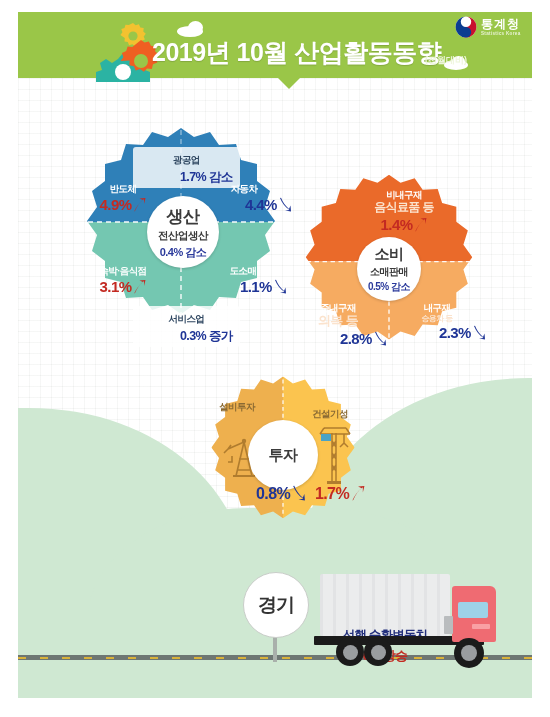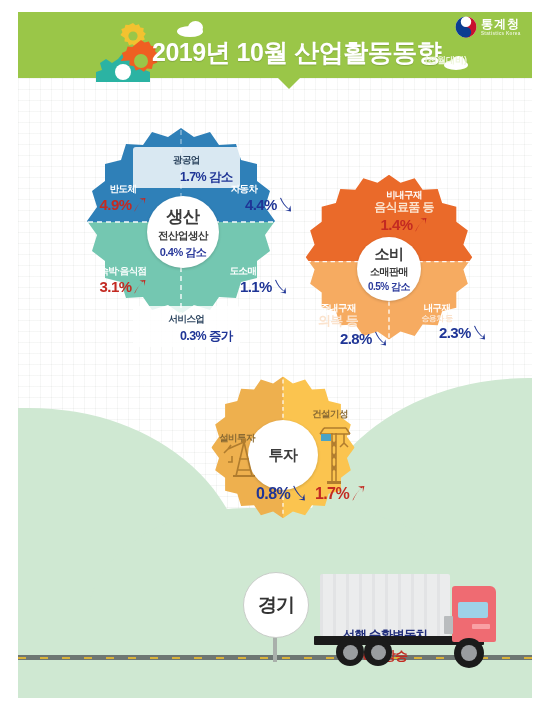--- a/index.html
+++ b/index.html
@@ -317,21 +317,21 @@
         <rect x="105" y="0" width="105" height="210" fill="#fbc44f"></rect>
       </g>
       <line x1="105" y1="6" x2="105" y2="186" stroke="#ffffff" stroke-width="1.6" stroke-dasharray="5 4" opacity=".95"></line>
     </svg>
   </div>
 
   <div class="hub" style="left:248px;top:420px;width:70px;height:70px;">
     <span class="hub-title" style="font-size:15px;">투자</span>
   </div>
 
-  <div class="lbl" style="left:199px;top:434px;width:76px;font-family:Liberation Mono, monospace;">
+  <div class="lbl" style="left:199px;top:402px;width:76px;">
     <div class="lbl-cap" style="color:#8a6a33;">설비투자</div>
   </div>
   <div style="position:absolute;left:222px;top:432px;">
     <svg width="44" height="48" viewBox="0 0 44 48">
       <g stroke="#b07c2e" stroke-width="1.6" fill="none">
         <path d="M22 10 L14 44 M22 10 L30 44 M17 27 L27 27 M15 38 L29 38"></path>
         <path d="M22 10 L6 17 M6 17 L2 21 M6 17 L9 13"></path>
         <path d="M10 24 L10 30 L6 30"></path>
       </g>
       <circle cx="22" cy="9" r="2.2" fill="#b07c2e"></circle>

